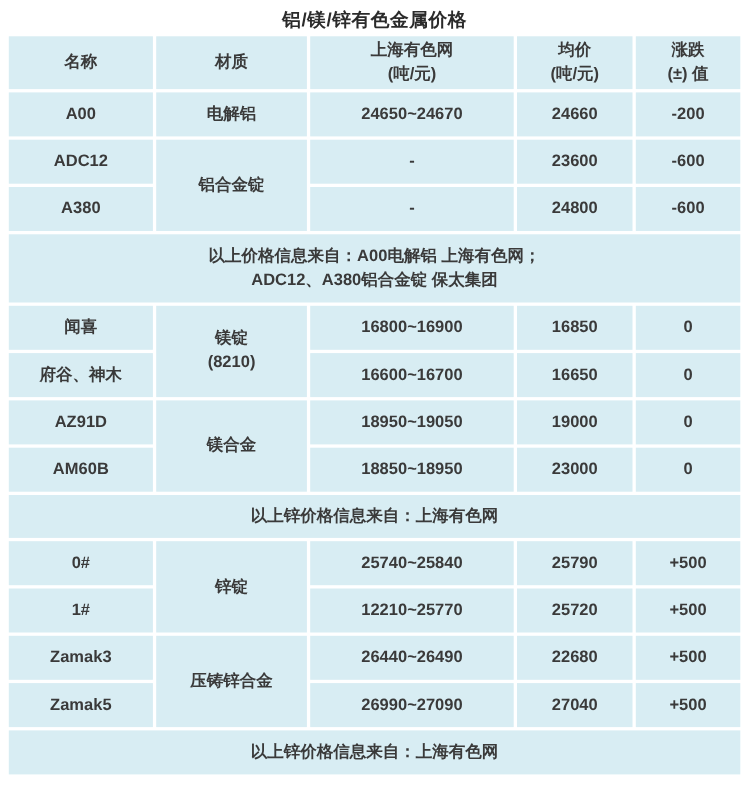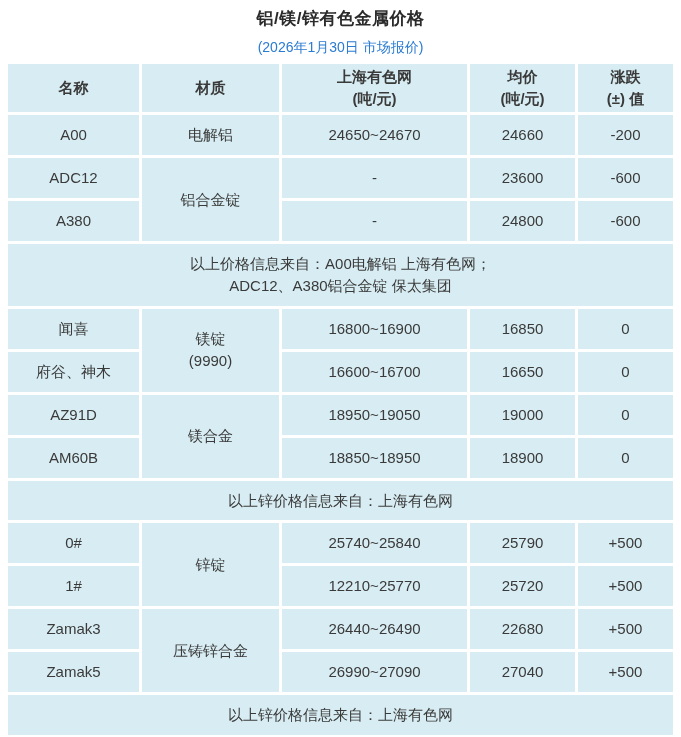--- a/index.html
+++ b/index.html
@@ -44,37 +44,36 @@
     color: #3a3a3a;
     white-space: pre-line;
     line-height: 1.45;
   }
   td.hdr {
     height: 48px;
     font-weight: bold;
     color: #3f3f3f;
     line-height: 1.5;
   }
-  td.datacell { height: 40px; }
-  td.name-cell { font-weight: normal; color: #333333; }
+  td.datacell { height: 40px; font-weight: bold; }
+  td.name-cell { font-weight: bold; color: #333333; }
   td.note-cell {
     background: #eff3f8;
     font-size: 13px;
     color: #444444;
     padding: 9px 0;
     line-height: 1.75;
-    font-weight: normal;
+    font-weight: bold;
   }
 </style>
 </head>
 <body>
 
 <div class="page">
   <div class="title">铝/镁/锌有色金属价格</div>
-  <div class="subtitle">(2026年1月30日 市场报价)</div>
 
   <table class="price-table">
     <colgroup>
       <col style="width:131px">
       <col style="width:137px">
       <col style="width:185px">
       <col style="width:105px">
       <col style="width:95px">
     </colgroup>
 
@@ -111,42 +110,42 @@
       <td class="datacell">-600</td>
     </tr>
     <tr>
       <td class="note-cell" colspan="5">以上价格信息来自：A00电解铝 上海有色网；
 ADC12、A380铝合金锭 保太集团</td>
     </tr>
 
     <tr>
       <td class="datacell name-cell">闻喜</td>
       <td class="datacell" rowspan="2">镁锭
-(9990)</td>
+(8210)</td>
       <td class="datacell">16800~16900</td>
       <td class="datacell">16850</td>
       <td class="datacell">0</td>
     </tr>
     <tr>
       <td class="datacell name-cell">府谷、神木</td>
       <td class="datacell">16600~16700</td>
       <td class="datacell">16650</td>
       <td class="datacell">0</td>
     </tr>
     <tr>
       <td class="datacell name-cell">AZ91D</td>
       <td class="datacell" rowspan="2">镁合金</td>
       <td class="datacell">18950~19050</td>
       <td class="datacell">19000</td>
       <td class="datacell">0</td>
     </tr>
     <tr>
       <td class="datacell name-cell">AM60B</td>
       <td class="datacell">18850~18950</td>
-      <td class="datacell">18900</td>
+      <td class="datacell">23000</td>
       <td class="datacell">0</td>
     </tr>
     <tr>
       <td class="note-cell" colspan="5">以上锌价格信息来自：上海有色网</td>
     </tr>
 
     <tr>
       <td class="datacell name-cell">0#</td>
       <td class="datacell" rowspan="2">锌锭</td>
       <td class="datacell">25740~25840</td>

